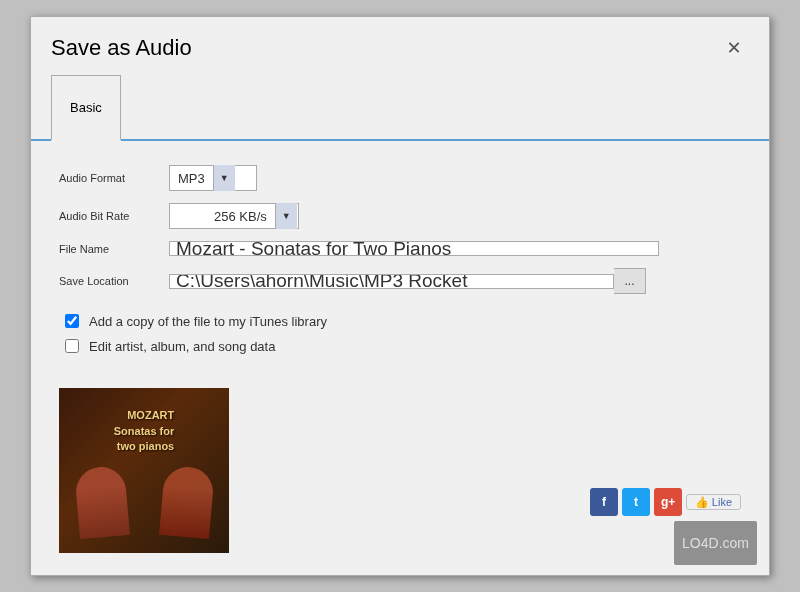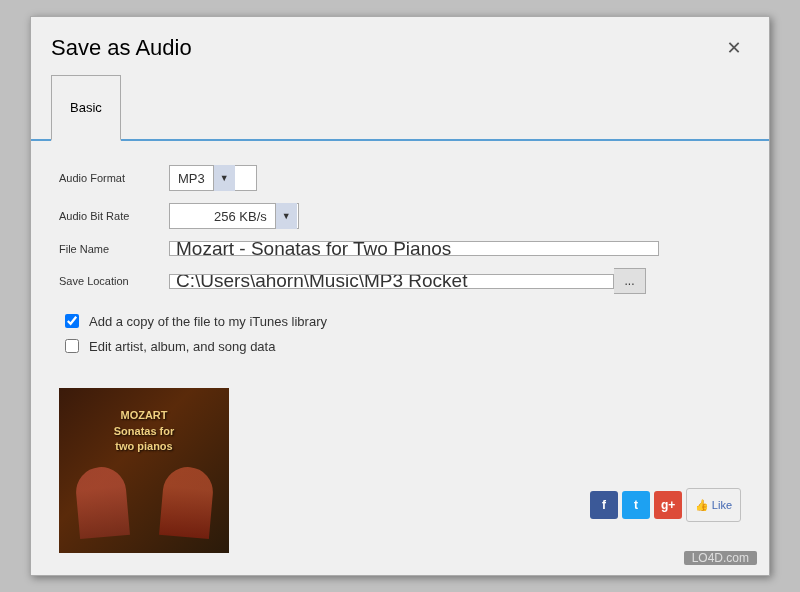--- a/index.html
+++ b/index.html
@@ -184,21 +184,21 @@
       height: 100%;
       display: flex;
       flex-direction: column;
       align-items: center;
       justify-content: center;
       background: linear-gradient(135deg, #3a1a0a 0%, #5a2a0a 40%, #2a1a0a 100%);
     }
     .album-art-text {
       color: #f0d080;
       font-size: 11px;
-      text-align: center;
+      text-align: right;
       font-weight: bold;
       line-height: 1.4;
       text-shadow: 1px 1px 2px rgba(0,0,0,0.8);
       padding: 4px;
     }
     .album-art-figures {
       display: flex;
       justify-content: space-around;
       width: 100%;
       margin-top: 8px;
@@ -246,34 +246,34 @@
     .fb-btn { background: #3b5998; }
     .tw-btn { background: #1da1f2; }
     .gp-btn { background: #dd4b39; }
     .like-btn {
       background: #f0f0f0;
       border: 1px solid #c0c0c0;
       color: #4267B2;
       font-size: 11px;
       width: auto;
       padding: 0 8px;
-      height: 34px;
+      height: 16px;
       border-radius: 3px;
       display: flex;
       align-items: center;
       gap: 3px;
     }
     .watermark {
       position: absolute;
       bottom: 10px;
       right: 12px;
-      font-size: 12px;
+      font-size: 14px;
       color: rgba(255,255,255,0.7);
       background: rgba(80,80,80,0.6);
-      padding: 0 8px;
+      padding: 14px 8px;
       border-radius: 2px;
     }
   </style>
 </head>
 <body>
 
 <div class="dialog">
 
   <div class="title-bar">
     <span class="title-text">Save as Audio</span>

